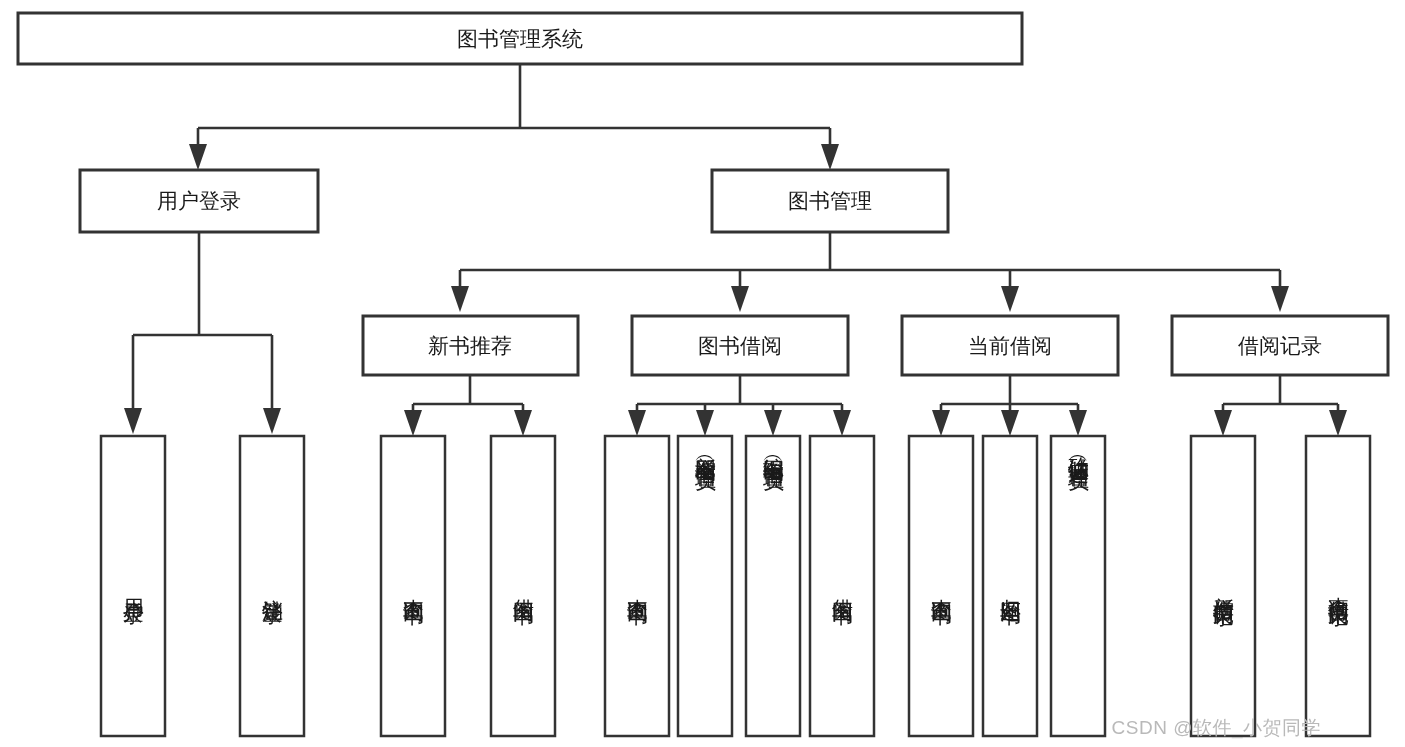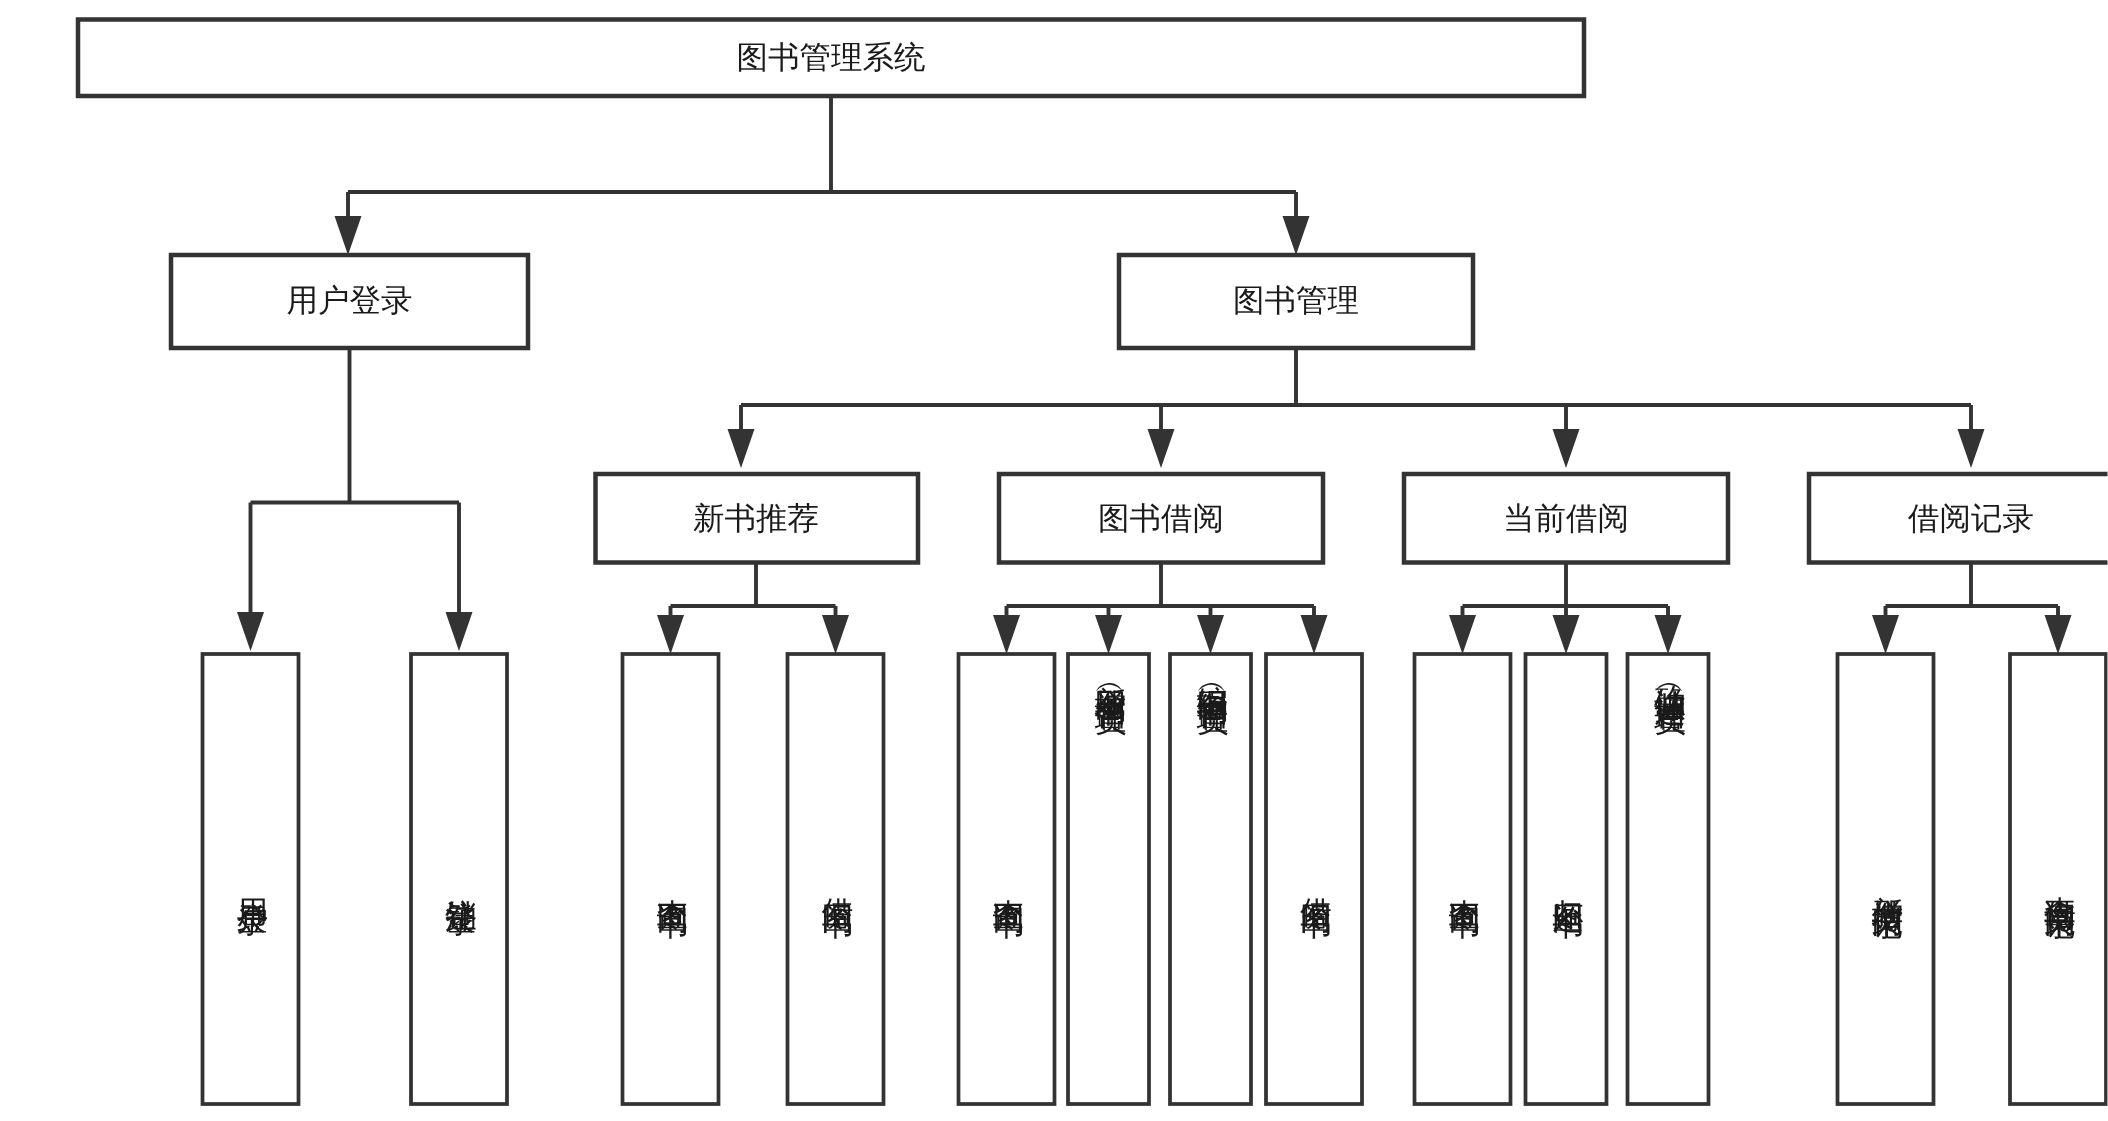--- a/index.html
+++ b/index.html
@@ -12,21 +12,20 @@
     height: 747px;
     font-family: "Liberation Sans", "DejaVu Sans", sans-serif;
     overflow: hidden;
     position: relative;
   }
   #diagram-root {
     position: absolute;
     left: 0; top: 0;
     width: 1327px;
     height: 747px;
-    margin-left: 34px;
   }
   svg#tree-svg {
     display: block;
     width: 1405px;
     height: 747px;
   }
   .node-box {
     fill: #ffffff;
     stroke: #333333;
     stroke-width: 3;
@@ -286,14 +285,15 @@
     <span class="vlabel">确认归还（管理员）</span>
   </div>
 
   <div class="vlabel-wrap" style="left:1191px; top:436px; width:64px; height:300px;">
     <span class="vlabel">新增借阅记录</span>
   </div>
   <div class="vlabel-wrap" style="left:1306px; top:436px; width:64px; height:300px;">
     <span class="vlabel">查询借阅记录</span>
   </div>
 
+  <div class="watermark">CSDN @软件_小贺同学</div>
 
 </div>
 
 </body></html>

